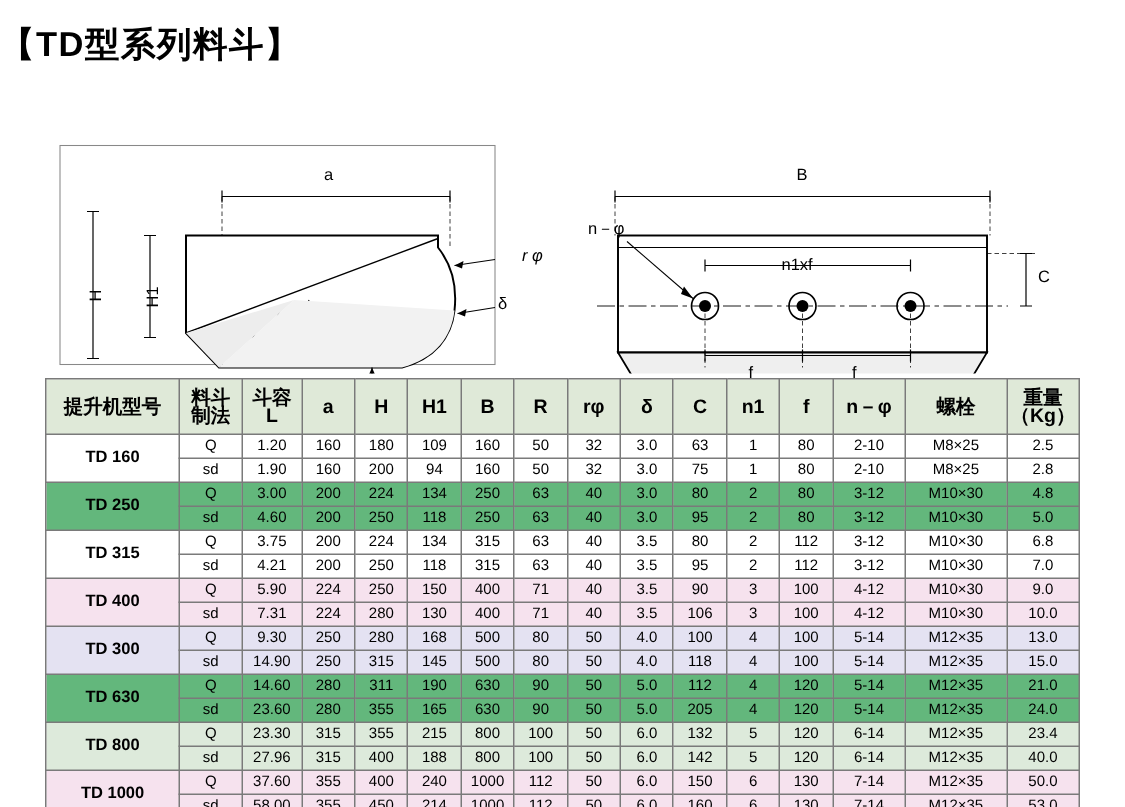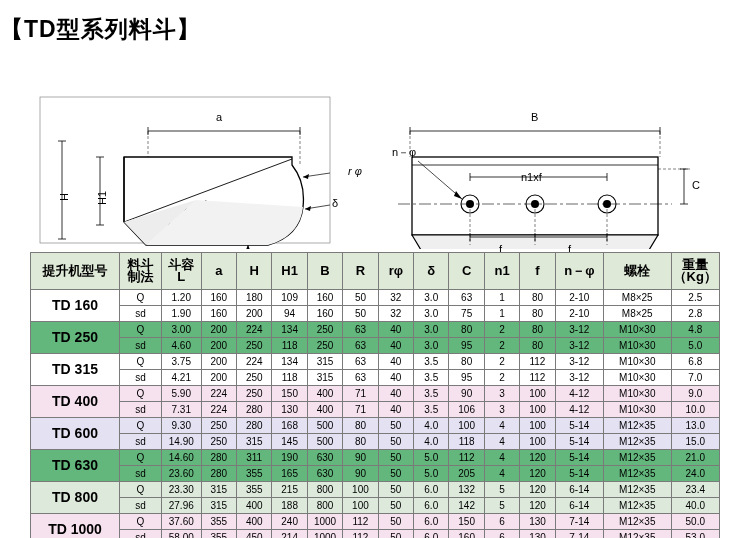--- a/index.html
+++ b/index.html
@@ -57,21 +57,21 @@
     line-height:15px;
     font-weight:normal;
   }
   thead th{
     background:#dfe9d8;
     font-weight:bold;
     font-size:13px;
     height:36px;
     line-height:12px;
   }
-  td.model{font-weight:bold;font-size:14px;text-align:center;}
+  td.model{font-weight:bold;font-size:11px;text-align:center;}
   
   .g-white td{background:#ffffff;}
   .g-green td{background:#63b77c;}
   .g-pink  td{background:#f6e2ee;}
   .g-lav   td{background:#e4e2f2;}
   .g-ltgrn td{background:#ddeadb;}
   .g-green td{color:#000;}
   .hdr-model{width:82px;}
   .hdr-make{width:38px;}
   .hdr-cap{width:36px;}
@@ -359,21 +359,21 @@
           <td>40</td>
           <td>3.5</td>
           <td>106</td>
           <td>3</td>
           <td>100</td>
           <td>4-12</td>
           <td>M10×30</td>
           <td>10.0</td>
         </tr>
         <tr class="g-lav">
-          <td rowspan="2" class="model">TD 600</td>
+          <td rowspan="2" class="model">TD 300</td>
           <td>Q</td>
           <td>9.30</td>
           <td>250</td>
           <td>280</td>
           <td>168</td>
           <td>500</td>
           <td>80</td>
           <td>50</td>
           <td>4.0</td>
           <td>100</td>

